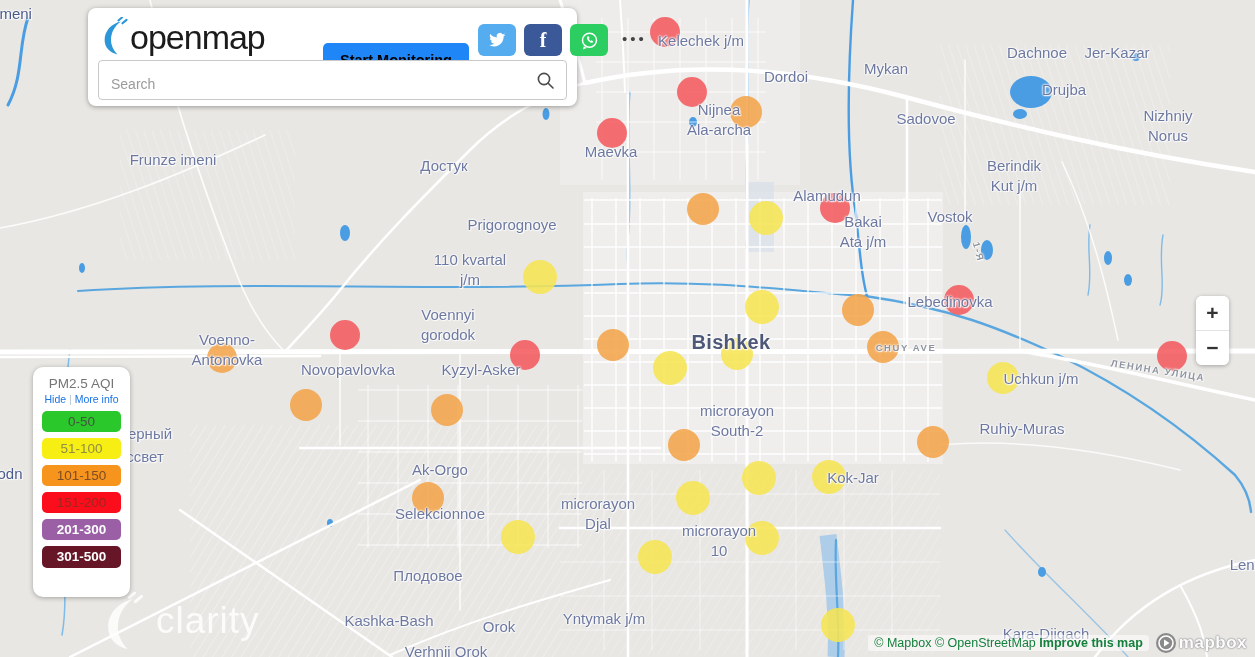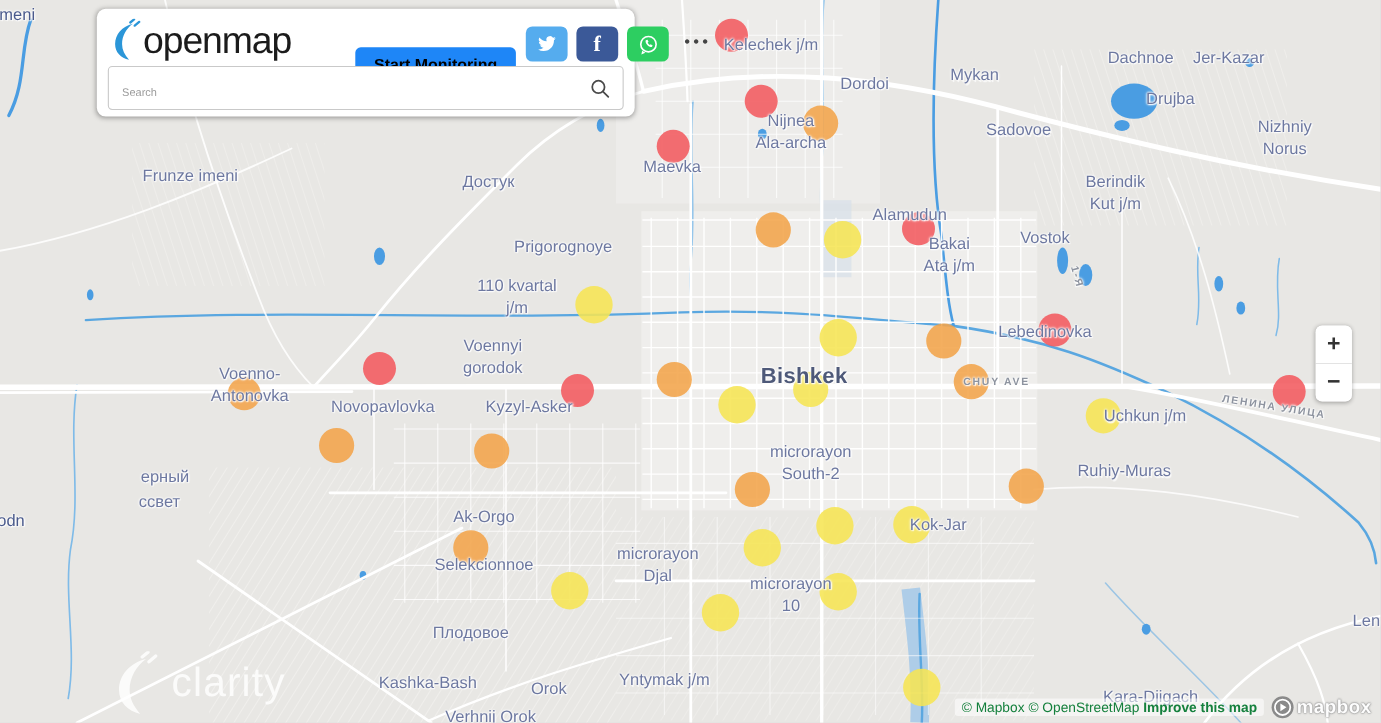--- a/index.html
+++ b/index.html
@@ -23,21 +23,21 @@
     box-shadow:0 1px 5px rgba(0,0,0,.35);z-index:6;}
   #logo{position:absolute;left:12px;top:9px;display:flex;align-items:flex-end;cursor:pointer;}
   #logo-text{font-size:34px;font-weight:300;color:#1b1b1b;letter-spacing:-1px;line-height:36px;}
   #start-btn{position:absolute;left:235px;top:15px;width:146px;height:33px;border:none;border-radius:5px;
     color:#000000;font-size:14.5px;font-weight:bold;cursor:pointer;margin-top:20px;}
   .social-btn{position:absolute;top:16px;width:38px;height:32px;border-radius:6px;border:none;cursor:pointer;
     display:flex;align-items:center;justify-content:center;color:#fff;}
   .menu-dots{position:absolute;left:534px;top:22px;font-size:15px;letter-spacing:3px;color:#444;cursor:pointer;}
   #search-box{position:absolute;left:10px;top:52px;width:469px;height:40px;}
   #search-input{width:100%;height:100%;border:1px solid #c9c9c9;border-radius:4px;padding:8px 36px 0 12px;
-    font-size:10px;color:#333;outline:none;}
+    font-size:14px;color:#333;outline:none;}
   #search-input::placeholder{color:#9b9b9b;}
   #search-icon{position:absolute;right:12px;top:11px;}
 
   
   #legend{position:absolute;left:33px;top:367px;width:97px;height:230px;background:#fff;border-radius:10px;
     box-shadow:0 1px 5px rgba(0,0,0,.3);z-index:6;padding-top:9px;text-align:center;}
   #legend-title{font-size:13.5px;color:#757575;}
   #legend-links{margin-top:2px;font-size:10.5px;color:#b9c3cf;}
   #legend-links a{color:#1a73e8;text-decoration:none;cursor:pointer;}
   .legend-pill{width:79px;height:21.5px;margin:5.6px auto 0;border-radius:5px;font-size:13.5px;
@@ -292,20 +292,34 @@
 
     <div id="search-box">
       <input id="search-input" type="text" placeholder="Search" style="">
       <svg id="search-icon" width="19" height="19" viewBox="0 0 19 19">
         <circle cx="8" cy="8" r="5.6" fill="none" stroke="#4a4a4a" stroke-width="1.6"></circle>
         <line x1="12.2" y1="12.2" x2="17" y2="17" stroke="#4a4a4a" stroke-width="1.6" stroke-linecap="round"></line>
       </svg>
     </div>
   </div>
 
+  <div id="legend">
+    <div id="legend-title">PM2.5 AQI</div>
+    <div id="legend-links">
+      <a>Hide</a>
+      <span>|</span>
+      <a>More info</a>
+    </div>
+    <div class="legend-pill" style="background: rgb(43, 200, 43); color: rgb(68, 84, 63);">0-50</div>
+    <div class="legend-pill" style="background: rgb(247, 238, 20); color: rgb(143, 143, 67);">51-100</div>
+    <div class="legend-pill" style="background: rgb(247, 148, 30); color: rgb(124, 77, 34);">101-150</div>
+    <div class="legend-pill" style="background: rgb(251, 13, 27); color: rgb(158, 39, 33);">151-200</div>
+    <div class="legend-pill" style="background: rgb(154, 95, 165); color: rgb(255, 255, 255); font-weight: bold;">201-300</div>
+    <div class="legend-pill" style="background: rgb(103, 22, 39); color: rgb(255, 255, 255); font-weight: bold;">301-500</div>
+  </div>
 
   <div id="zoom-ctl">
     <button class="zoom-btn">+</button>
     <div id="zoom-divider"></div>
     <button class="zoom-btn">−</button>
   </div>
 
   <div id="attribution">
     <span id="attr-text">
       <a>© Mapbox</a>

